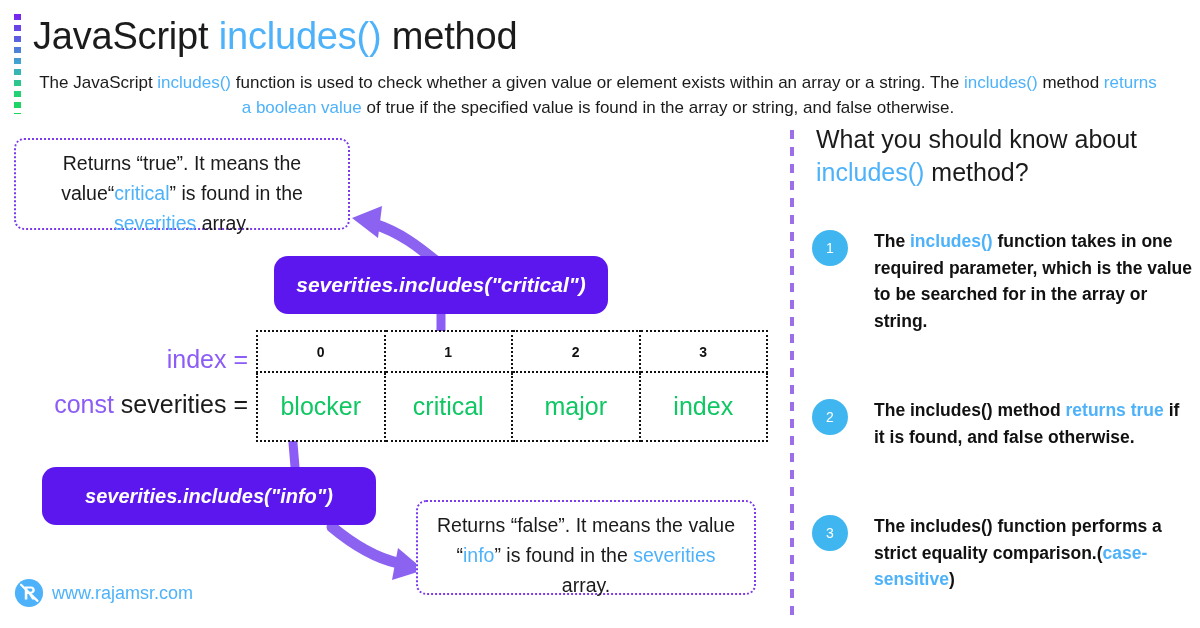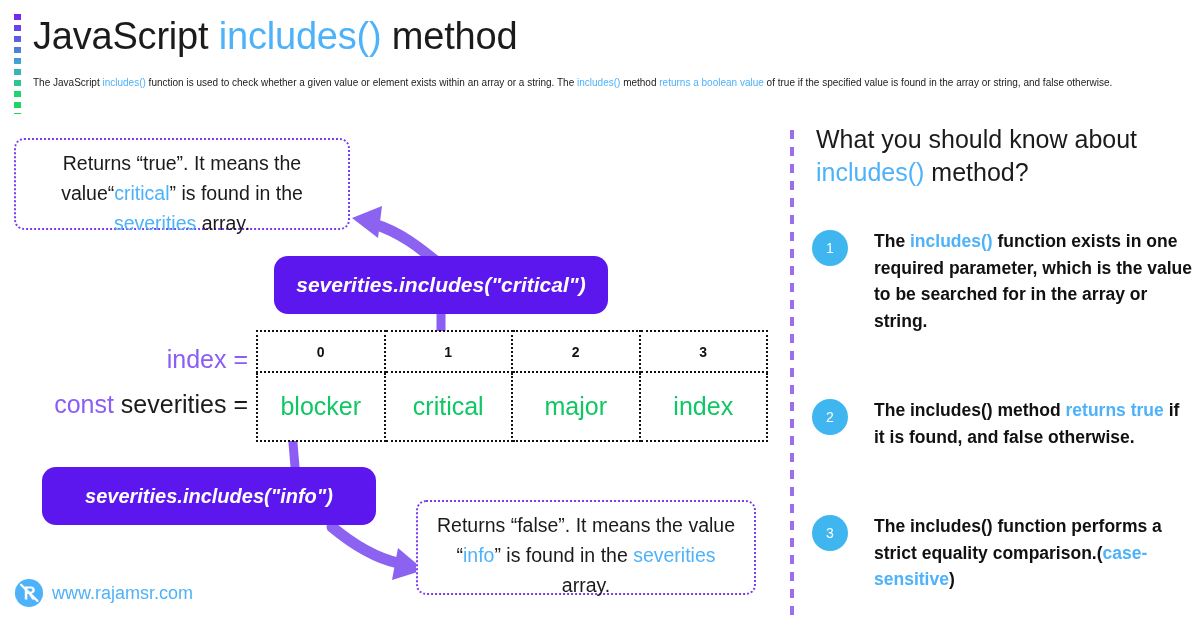--- a/index.html
+++ b/index.html
@@ -42,23 +42,24 @@
     letter-spacing: -0.2px;
     white-space: nowrap;
   }
   .title .acc { color: #4DB2FA; }
 
   .subtitle {
     position: absolute;
     left: 33px;
     top: 70px;
     width: 1130px;
-    font-size: 10px;
+    font-size: 17px;
     line-height: 25px;
     color: #1b1b1b;
+    text-align: center;
   }
   .subtitle .acc { color: #4DB2FA; }
 
   
   .pane-divider {
     position: absolute;
     left: 790px;
     top: 130px;
     width: 4px;
     height: 488px;
@@ -274,21 +275,21 @@
         <td>index</td>
       </tr>
     </tbody>
       </table>
   </div>
 
   <div class="right-heading"><span>What you should know about</span><br><span class="acc">includes()</span><span> method?</span></div>
 
   <div class="know-item" id="know-1">
     <div class="know-num">1</div>
-    <div class="know-text"><span>The </span><span class="acc">includes()</span><span> function exists in one required parameter, which is the value to be searched for in the array or string.</span></div>
+    <div class="know-text"><span>The </span><span class="acc">includes()</span><span> function takes in one required parameter, which is the value to be searched for in the array or string.</span></div>
   </div>
 
   <div class="know-item" id="know-2">
     <div class="know-num">2</div>
     <div class="know-text"><span>The includes() method </span><span class="acc">returns true</span><span> if it is found, and false otherwise.</span></div>
   </div>
 
   <div class="know-item" id="know-3">
     <div class="know-num">3</div>
     <div class="know-text"><span>The includes() function performs a strict equality comparison.(</span><span class="acc">case-sensitive</span><span>)</span></div>

